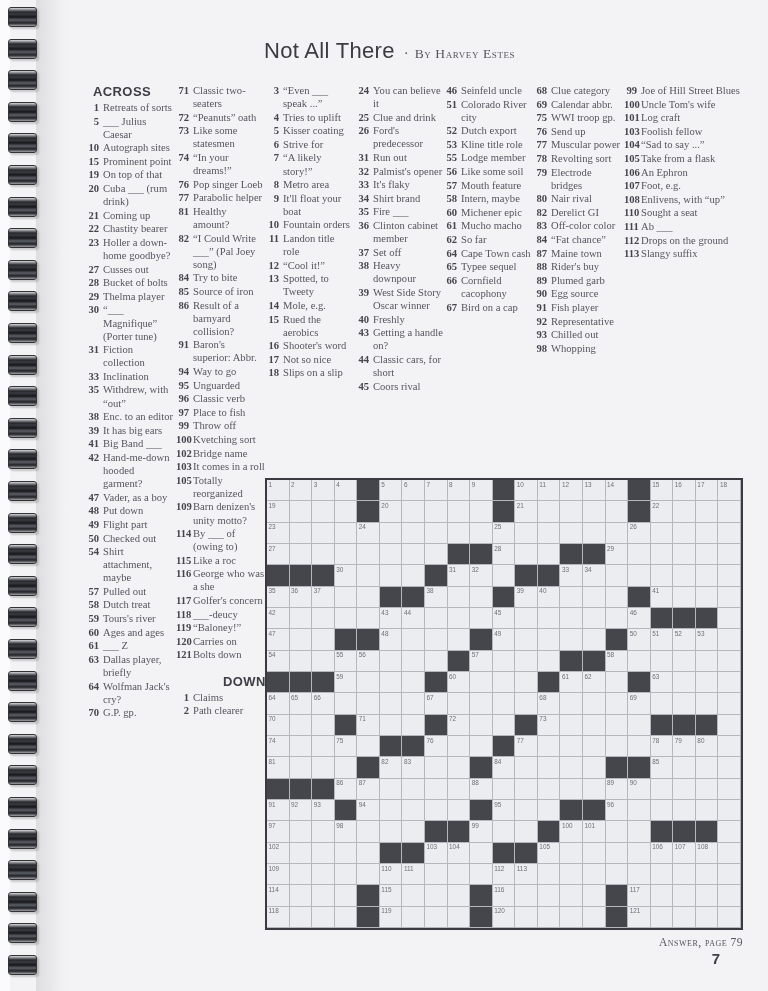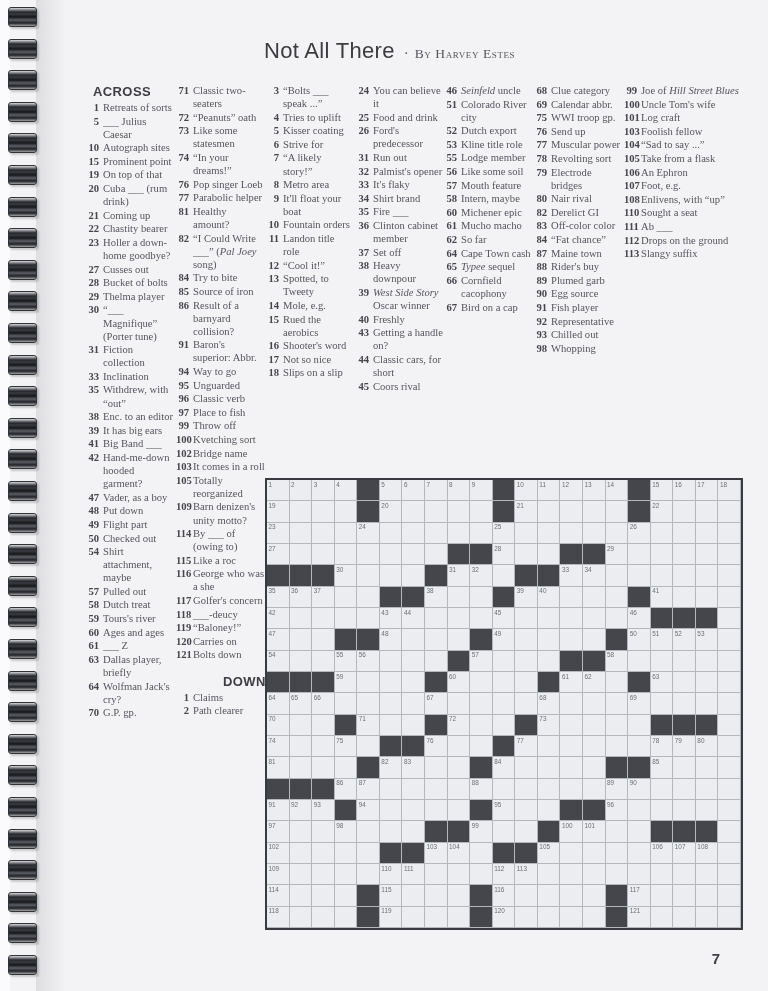--- a/index.html
+++ b/index.html
@@ -28,21 +28,21 @@
   .bullet { font-size:15px; color:#55555c; margin:0 6px 0 9px; }
   .byline { font-size:13.5px; color:#55555c; font-variant:small-caps; letter-spacing:.6px; }
   
   .col { position:absolute; top:84px; }
   .sec-header { font-family:"Liberation Sans", sans-serif; font-weight:bold;
     font-size:13px; color:#3d3d44; letter-spacing:.4px; margin:0 0 2px 7px; }
   .sec + .sec .sec-header { margin-top:12px;padding-left:40px; }
   .clue { display:flex; font-size:10.6px; line-height:13.1px; margin-bottom:.5px; }
   .cn { width:17px; min-width:17px; text-align:right; font-weight:bold; color:#45454c; padding-right:4px; }
   .ct { color:#55555d; }
-  .ct .it { font-style:italic; }
+  .ct .it { }
   
   .grid {
     position:absolute; left:265px; top:478px; width:478px; height:452px;
     display:grid; grid-template-columns:repeat(21,1fr); grid-template-rows:repeat(21,1fr);
     border:2px solid #3a3a40; background:#b3b7bf;
     grid-gap:0;
   }
   .cell { position:relative; background:#ecedf1; border-right:1px solid #b3b8bf; border-bottom:1px solid #b3b8bf; }
   .cell.black { background:#45464c; }
   .cell .num {
@@ -369,21 +369,21 @@
           <div class="clue">
             <span class="cn">2</span>
             <span class="ct"><span>Path clearer</span></span>
           </div>
         </div>
       </div>
       <div class="col" style="left: 266px; width: 87px;">
         <div class="sec">
           <div class="clue">
             <span class="cn">3</span>
-            <span class="ct"><span>“Bolts ___ speak ...”</span></span>
+            <span class="ct"><span>“Even ___ speak ...”</span></span>
           </div>
           <div class="clue">
             <span class="cn">4</span>
             <span class="ct"><span>Tries to uplift</span></span>
           </div>
           <div class="clue">
             <span class="cn">5</span>
             <span class="ct"><span>Kisser coating</span></span>
           </div>
           <div class="clue">
@@ -441,21 +441,21 @@
         </div>
       </div>
       <div class="col" style="left: 356px; width: 87px;">
         <div class="sec">
           <div class="clue">
             <span class="cn">24</span>
             <span class="ct"><span>You can believe it</span></span>
           </div>
           <div class="clue">
             <span class="cn">25</span>
-            <span class="ct"><span>Food and drink</span></span>
+            <span class="ct"><span>Clue and drink</span></span>
           </div>
           <div class="clue">
             <span class="cn">26</span>
             <span class="ct"><span>Ford's predecessor</span></span>
           </div>
           <div class="clue">
             <span class="cn">31</span>
             <span class="ct"><span>Run out</span></span>
           </div>
           <div class="clue">
@@ -1389,14 +1389,15 @@
       <div class="cell black"></div>
       <div class="cell">
         <span class="num">121</span>
       </div>
       <div class="cell"></div>
       <div class="cell"></div>
       <div class="cell"></div>
       <div class="cell"></div>
     </div>
 
+  <div class="answer-note">Answer, page 79</div>
   <div class="page-number">7</div>
 </div>
 
 </body></html>

